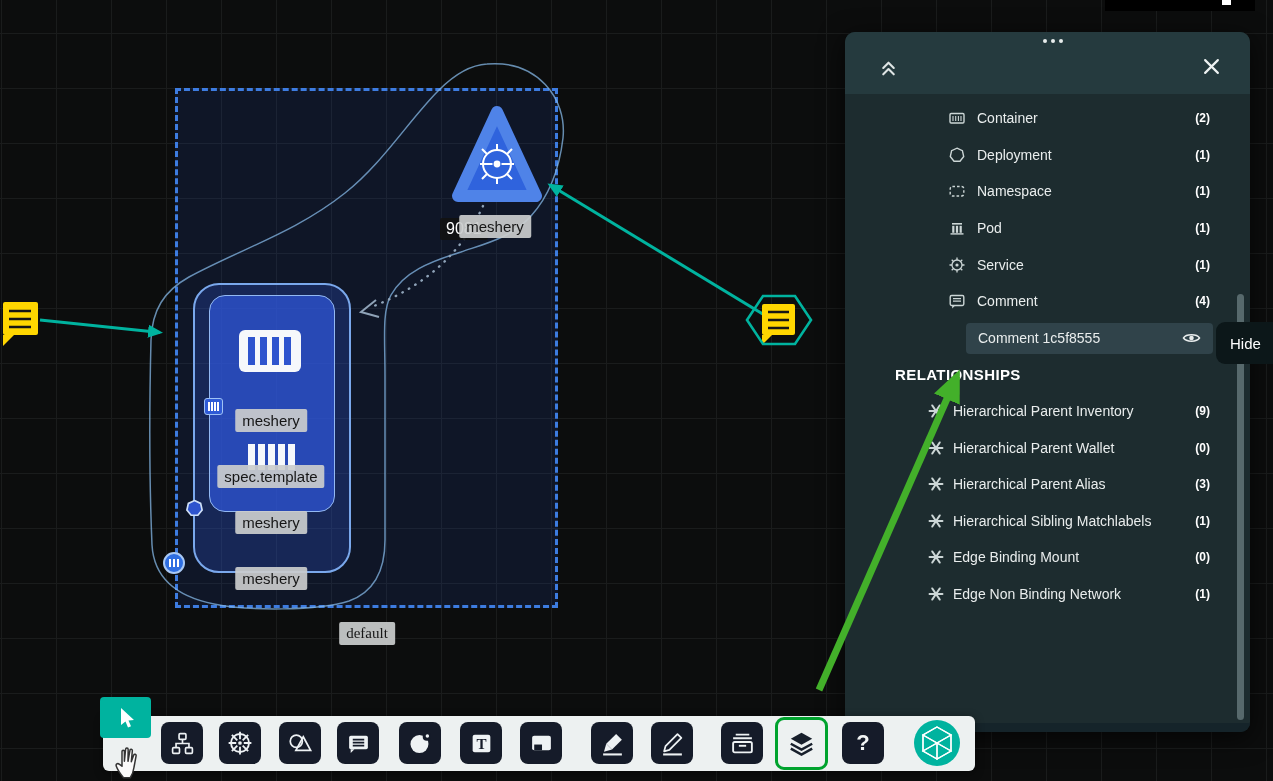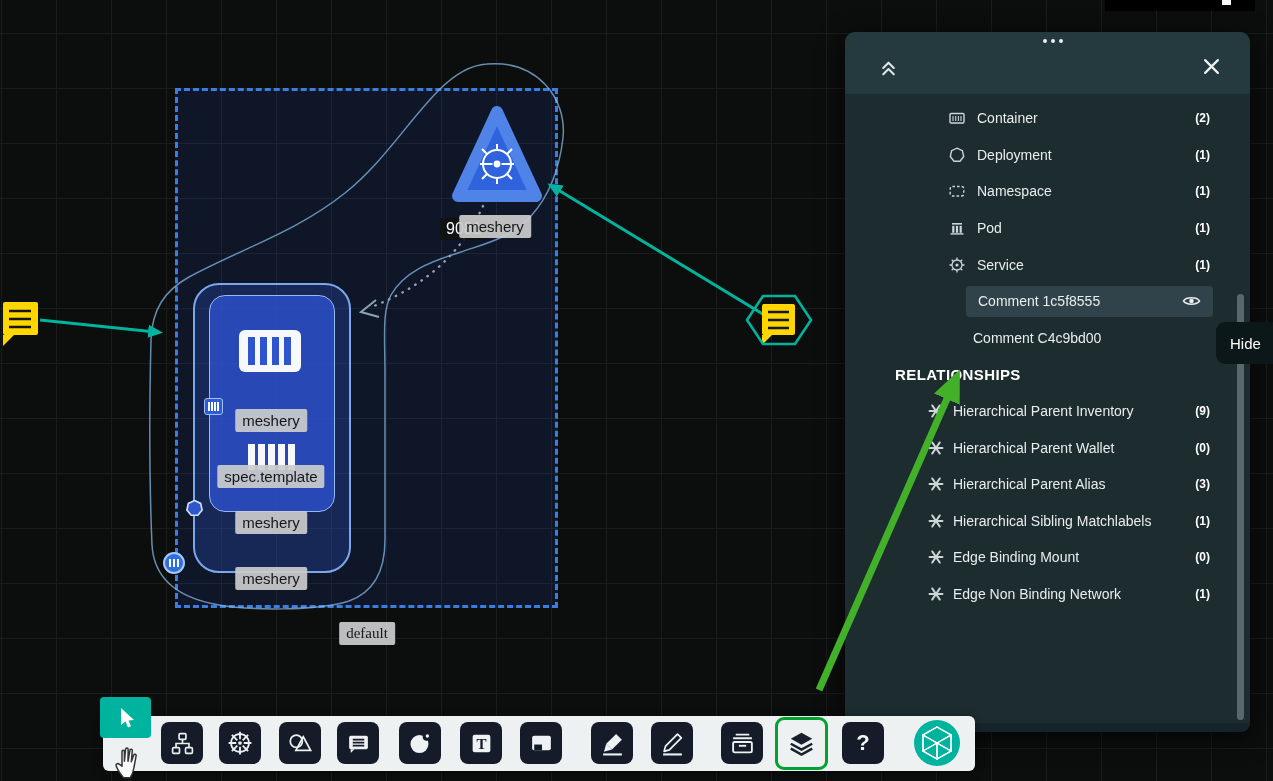--- a/index.html
+++ b/index.html
@@ -234,34 +234,42 @@
         <span class="picon">
           <svg width="18" height="18" viewBox="0 0 18 18" fill="none" stroke="#ccd6d6" stroke-width="1.3">
               <circle cx="9" cy="9" r="5"></circle>
               <circle cx="9" cy="9" r="1.6" fill="#ccd6d6" stroke="none"></circle>
               <path d="M9 1.5V4M9 14v2.5M1.5 9H4M14 9h2.5M3.7 3.7l1.8 1.8M12.5 12.5l1.8 1.8M14.3 3.7l-1.8 1.8M5.5 12.5l-1.8 1.8"></path>
             </svg>
         </span>
         <span class="ptext">Service</span>
         <span class="pcount">(1)</span>
       </div>
+      <div class="prow comp">
+        <span class="picon">
+          <svg width="18" height="18" viewBox="0 0 18 18" fill="none" stroke="#ccd6d6" stroke-width="1.4">
+              <rect x="2.2" y="3.5" width="13.6" height="10" rx="1.4"></rect>
+              <path d="M5 6.6h8M5 9.2h8" stroke-width="1.2"></path>
+              <path d="M4.2 13.5v3l3-3" fill="#ccd6d6" stroke="none"></path>
+            </svg>
+        </span>
+        <span class="ptext">Comment</span>
+        <span class="pcount">(4)</span>
+      </div>
 
       <div class="prow crow">
         <div class="hl-box">
           <span>Comment 1c5f8555</span>
           <span class="eye">
             <svg width="19" height="14" viewBox="0 0 19 14">
                 <path d="M1.5 7C4.2 2.8 14.8 2.8 17.5 7 14.8 11.2 4.2 11.2 1.5 7Z" fill="none" stroke="#e8ecec" stroke-width="1.5"></path>
                 <circle cx="9.5" cy="7" r="2.3" fill="#e8ecec"></circle>
               </svg>
           </span>
         </div>
-      </div>
-      <div class="prow crow">
-        <span class="ptext">Comment C4c9bd00</span>
       </div>
 
       <div class="prow relheader">RELATIONSHIPS</div>
 
       <div class="prow relrow">
         <span class="picon">
           <svg width="16" height="16" viewBox="0 0 16 16" stroke="#ccd6d6" stroke-width="1.9" stroke-linecap="round">
               <path d="M1.5 8h13M4.2 2.4l7.6 11.2M11.8 2.4L4.2 13.6"></path>
             </svg>
         </span>

